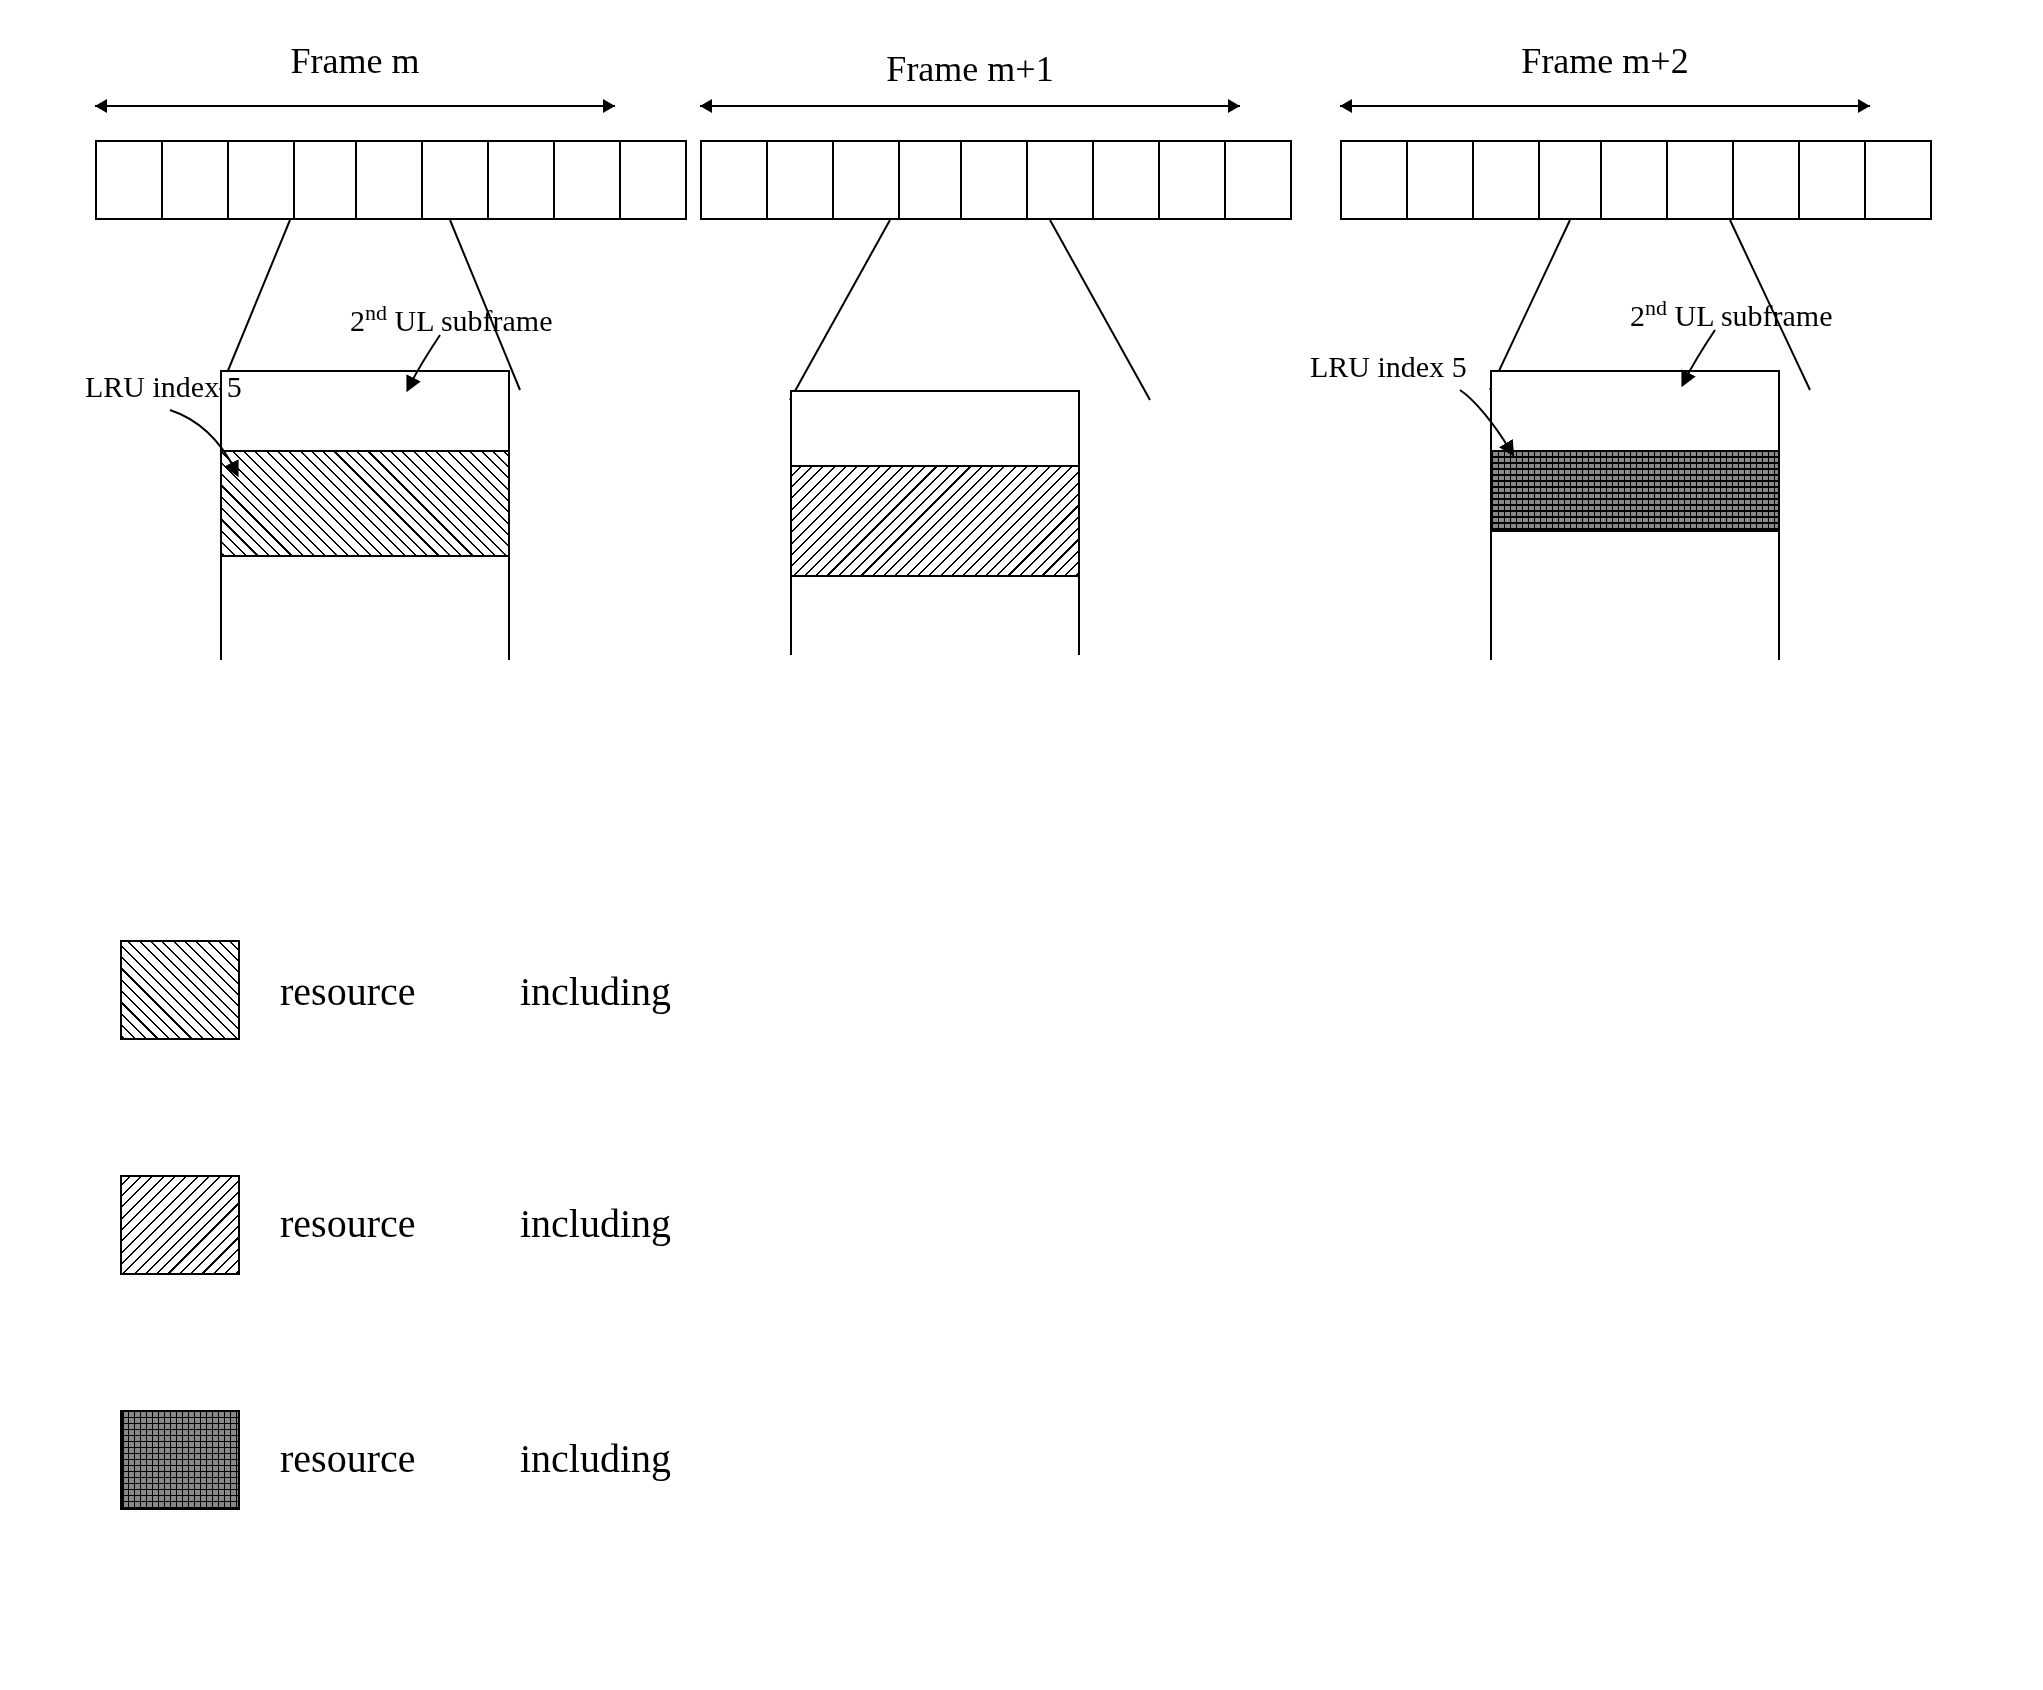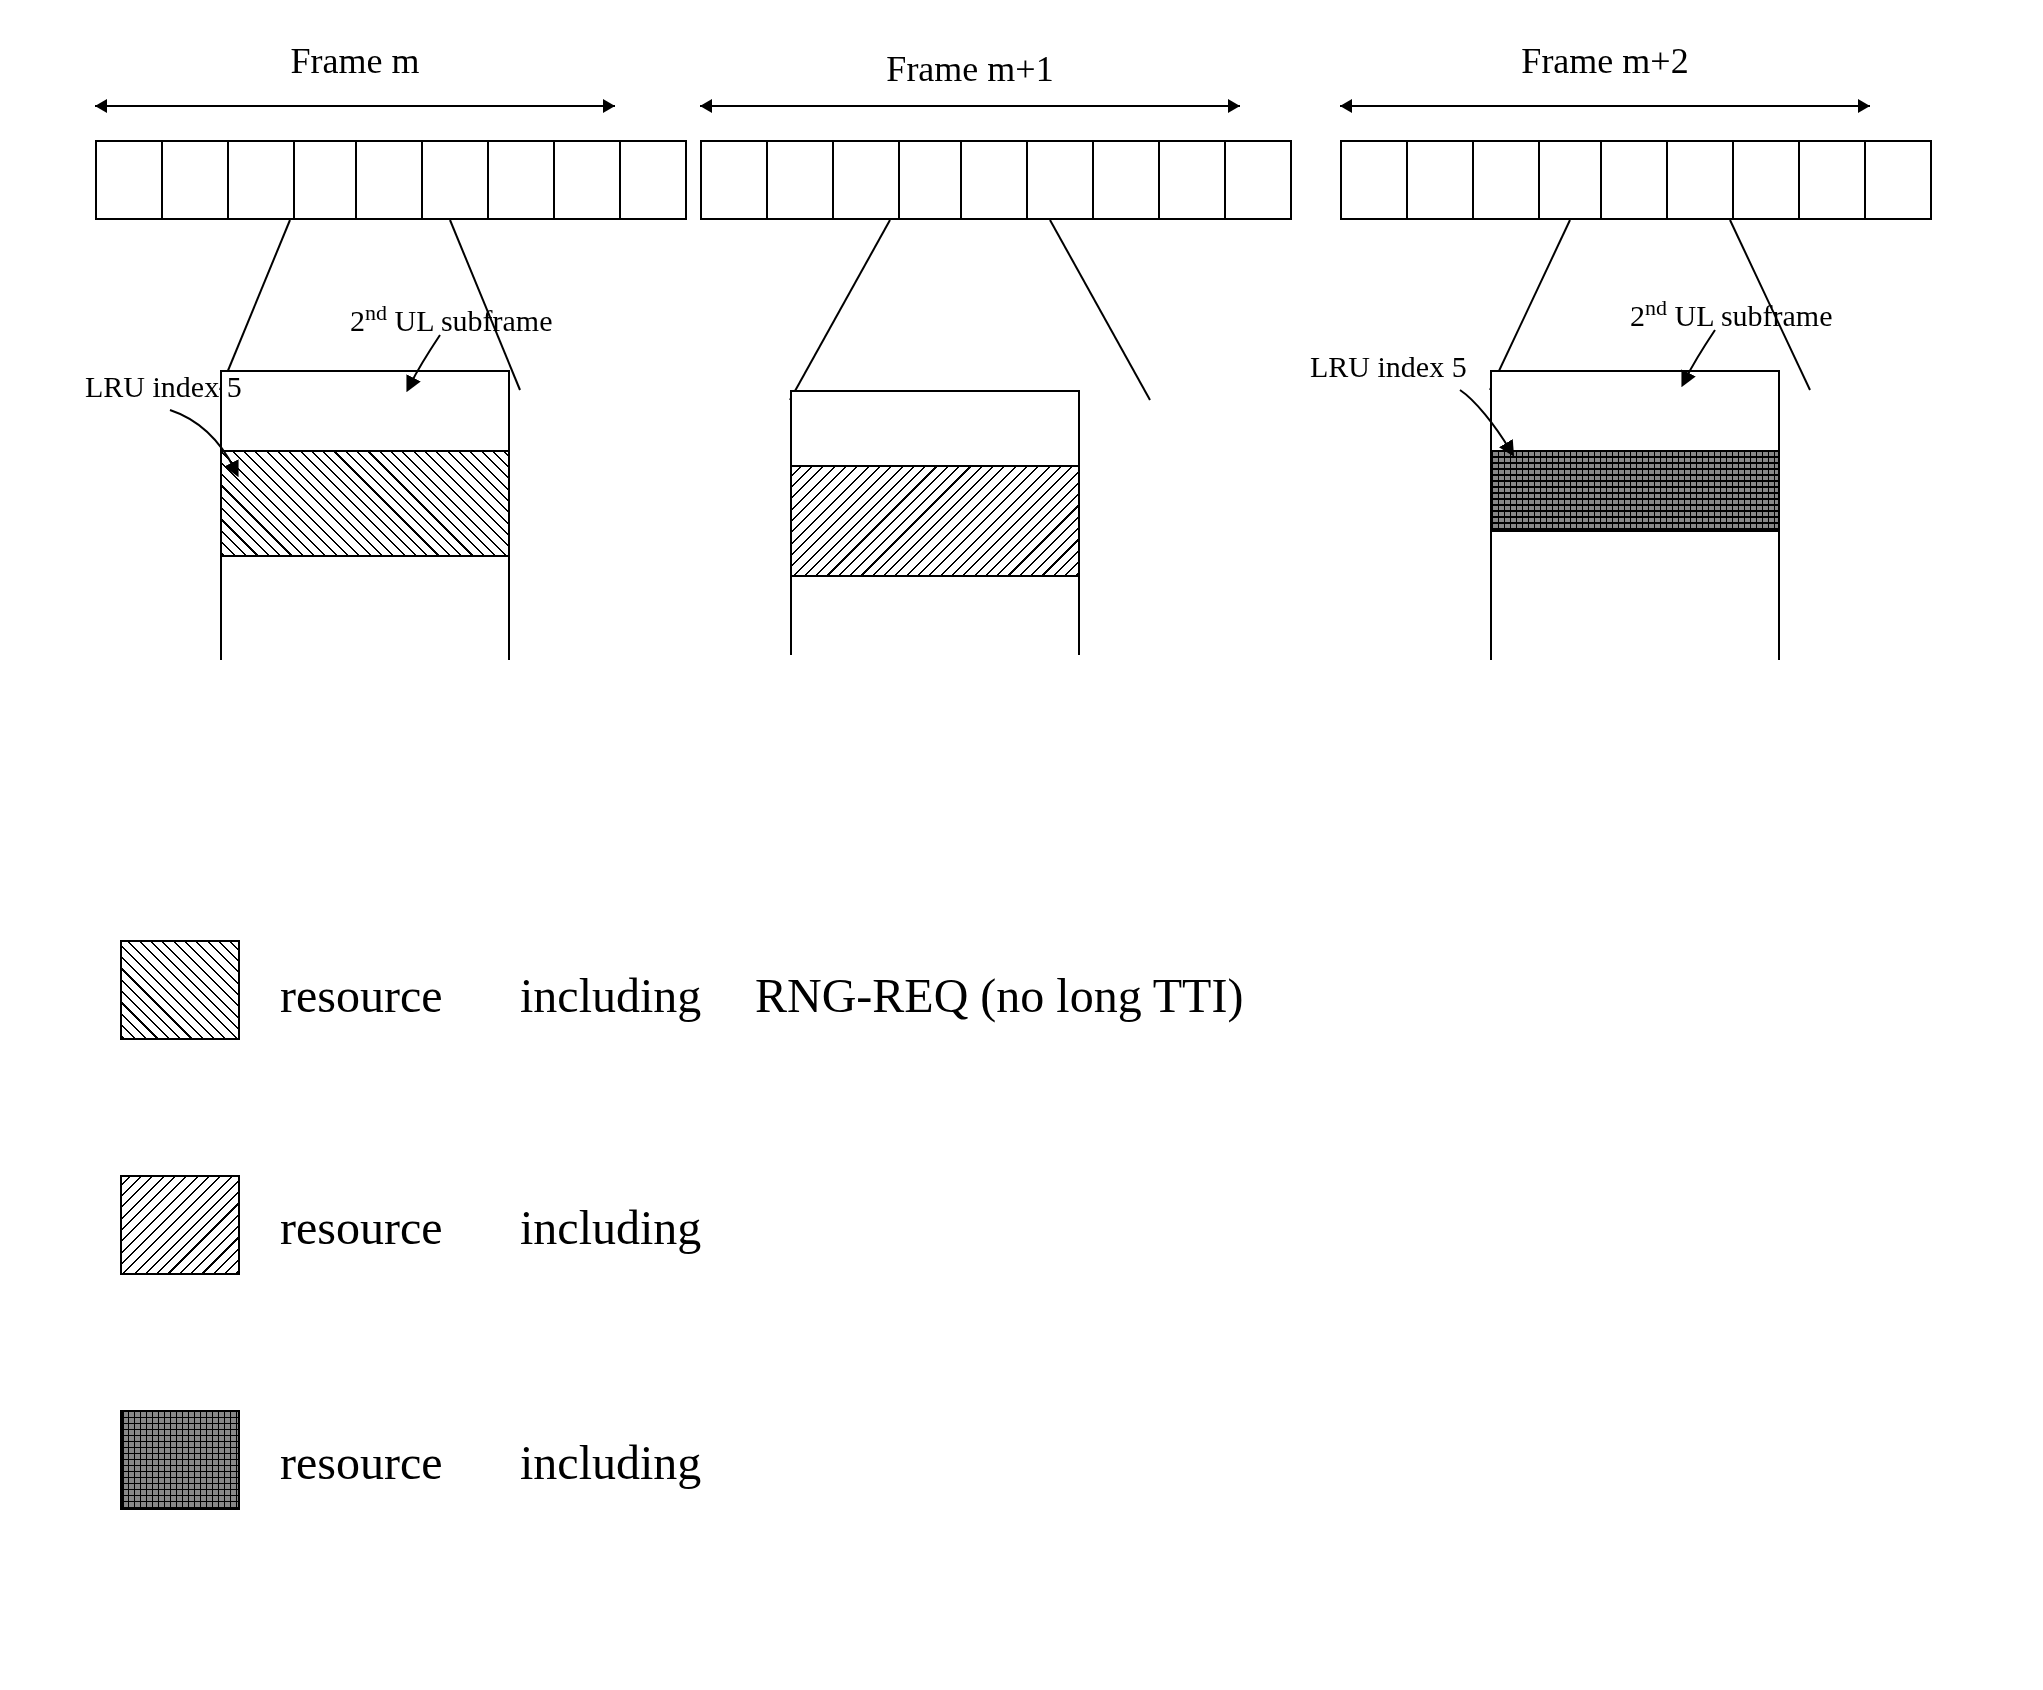--- a/index.html
+++ b/index.html
@@ -96,21 +96,21 @@
 
     
     .legend-swatch {
       position: absolute;
       width: 100px;
       height: 80px;
       border: 2px solid #000;
     }
     .legend-text {
       position: absolute;
-      font-size: 48px;
+      font-size: 40px;
     }
 
     
     .annotation {
       position: absolute;
       font-size: 30px;
     }
   </style>
 </head>
 <body>
@@ -261,21 +261,20 @@
     <defs>
       <marker id="arrowhead4" markerWidth="8" markerHeight="8" refX="4" refY="4" orient="auto">
         <path d="M 0 0 L 8 4 L 0 8 Z" fill="#000"></path>
       </marker>
     </defs>
   </svg>
 
   <div class="legend-swatch hatch-rng-req" style="left:120px; top:940px; width:120px; height:100px; border:2px solid #000;"></div>
   <div class="legend-text" style="left:280px; top:968px;">resource</div>
   <div class="legend-text" style="left:520px; top:968px;">including</div>
-  <div class="legend-text" style="left:755px; top:968px;">RNG-REQ (no long TTI)</div>
 
   <div class="legend-swatch hatch-rng-rsp" style="left:120px; top:1175px; width:120px; height:100px; border:2px solid #000;"></div>
   <div class="legend-text" style="left:280px; top:1200px;">resource</div>
   <div class="legend-text" style="left:520px; top:1200px;">including</div>
 
   <div class="legend-swatch hatch-msg-ack" style="left:120px; top:1410px; width:120px; height:100px; border:2px solid #000;"></div>
   <div class="legend-text" style="left:280px; top:1435px;">resource</div>
   <div class="legend-text" style="left:520px; top:1435px;">including</div>
 
 </div>

